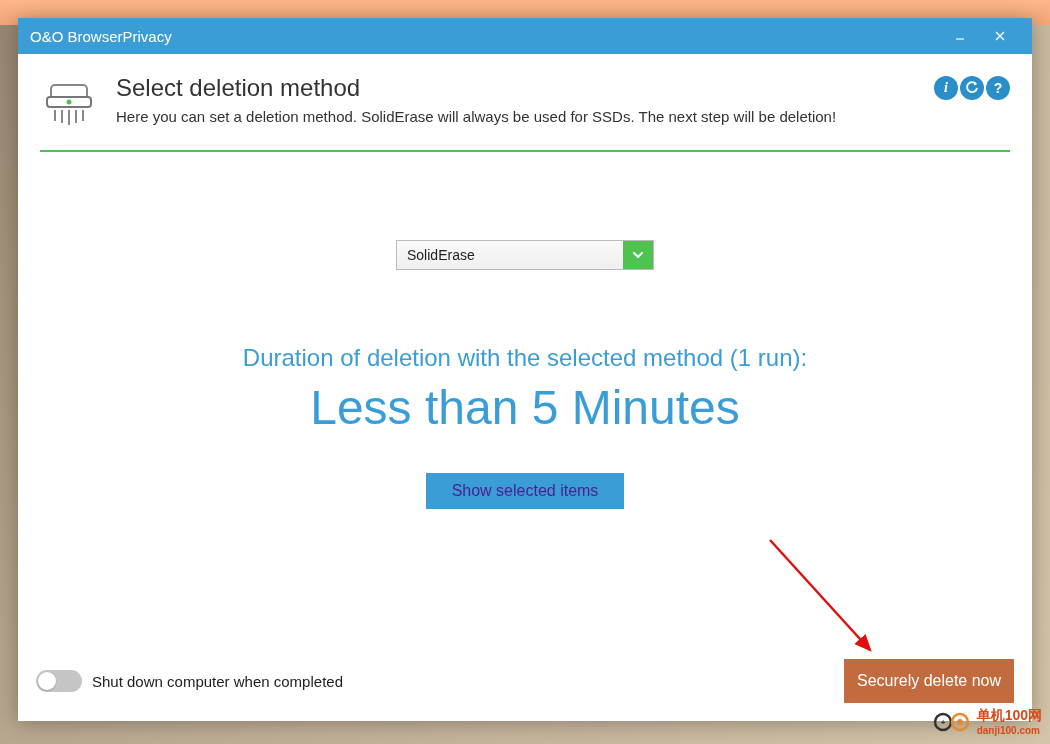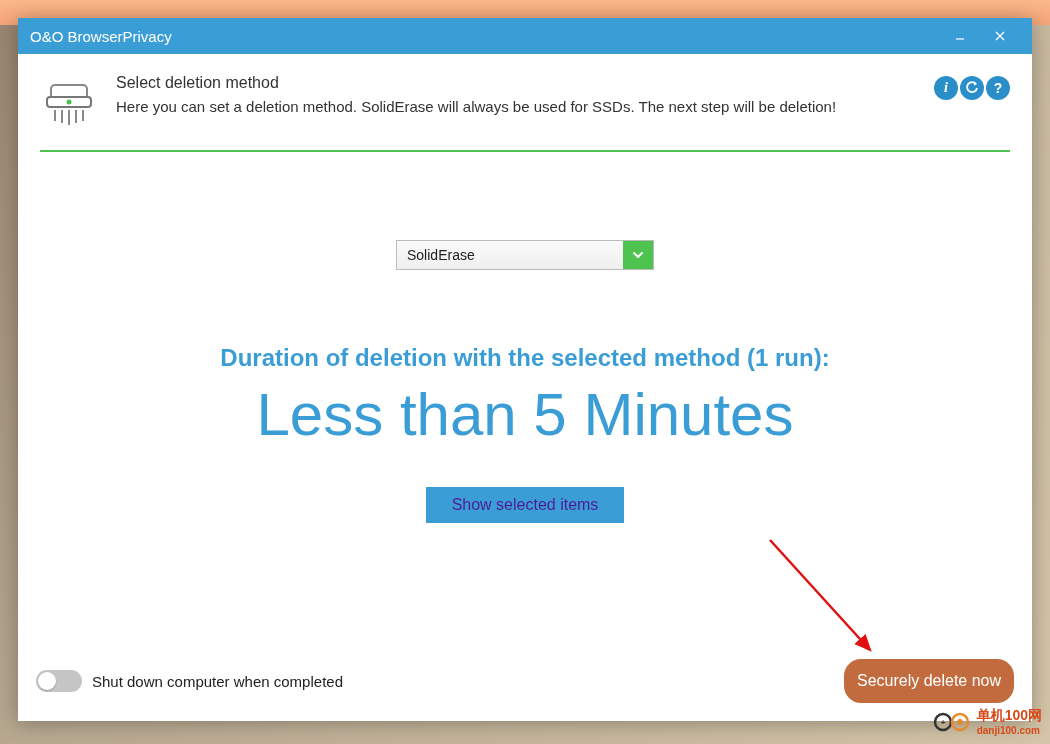--- a/index.html
+++ b/index.html
@@ -49,21 +49,21 @@
       gap: 18px;
       position: relative;
     }
     .header-icon {
       width: 58px; height: 58px;
       display: flex; align-items: center; justify-content: center;
       margin-top: 2px;
     }
     .header-text { flex: 1; }
     .header-title {
-      font-size: 16px; color: #333; font-weight: 400;
+      font-size: 24px; color: #333; font-weight: 400;
       margin-bottom: 6px;
     }
     .header-desc {
       font-size: 15px; color: #333; font-weight: 400;
     }
     .header-actions {
       display: flex; gap: 2px; margin-top: 2px;
     }
     .circle-btn {
       width: 24px; height: 24px; border-radius: 50%;
@@ -88,25 +88,25 @@
     .dropdown-value {
       flex: 1; padding: 4px 10px; font-size: 14px; color: #222;
       display: flex; align-items: center;
     }
     .dropdown-arrow {
       width: 30px; background: #4fc34f;
       display: flex; align-items: center; justify-content: center;
     }
     .duration-label {
       margin-top: 74px;
-      font-size: 24px; color: #3b9dd6; font-weight: 700;
+      font-size: 24px; color: #3b9dd6; font-weight: 400;
     }
     .duration-value {
       margin-top: 8px;
-      font-size: 60px; color: #3b9dd6; font-weight: 300;
+      font-size: 48px; color: #3b9dd6; font-weight: 300;
     }
     .show-items-btn {
       margin-top: 38px;
       background: #3b9dd6; color: #4c1d95;
       border: none; padding: 9px 26px;
       font-size: 16px; cursor: pointer;
       font-weight: 300; font-family: inherit;
     }
     .footer {
       display: flex; align-items: center;
@@ -127,21 +127,20 @@
       height: 44px; border: none; cursor: pointer;
       font-size: 16px; color: #fff; font-family: inherit;
       font-weight: 300;
     }
     .btn-back {
       width: 170px; background: #3b9dd6;
     }
     .btn-delete {
       width: 170px; background: #c26b3f;
       margin-left: 8px;
-      border-radius: 17px;
     }
     .annotation-arrow {
       position: absolute; z-index: 20;
       left: 760px; top: 530px;
       pointer-events: none;
     }
     .watermark {
       position: absolute; right: 8px; bottom: 8px; z-index: 30;
       display: flex; align-items: center; gap: 6px;
       font-size: 14px; color: #d84a1a; font-weight: bold;

